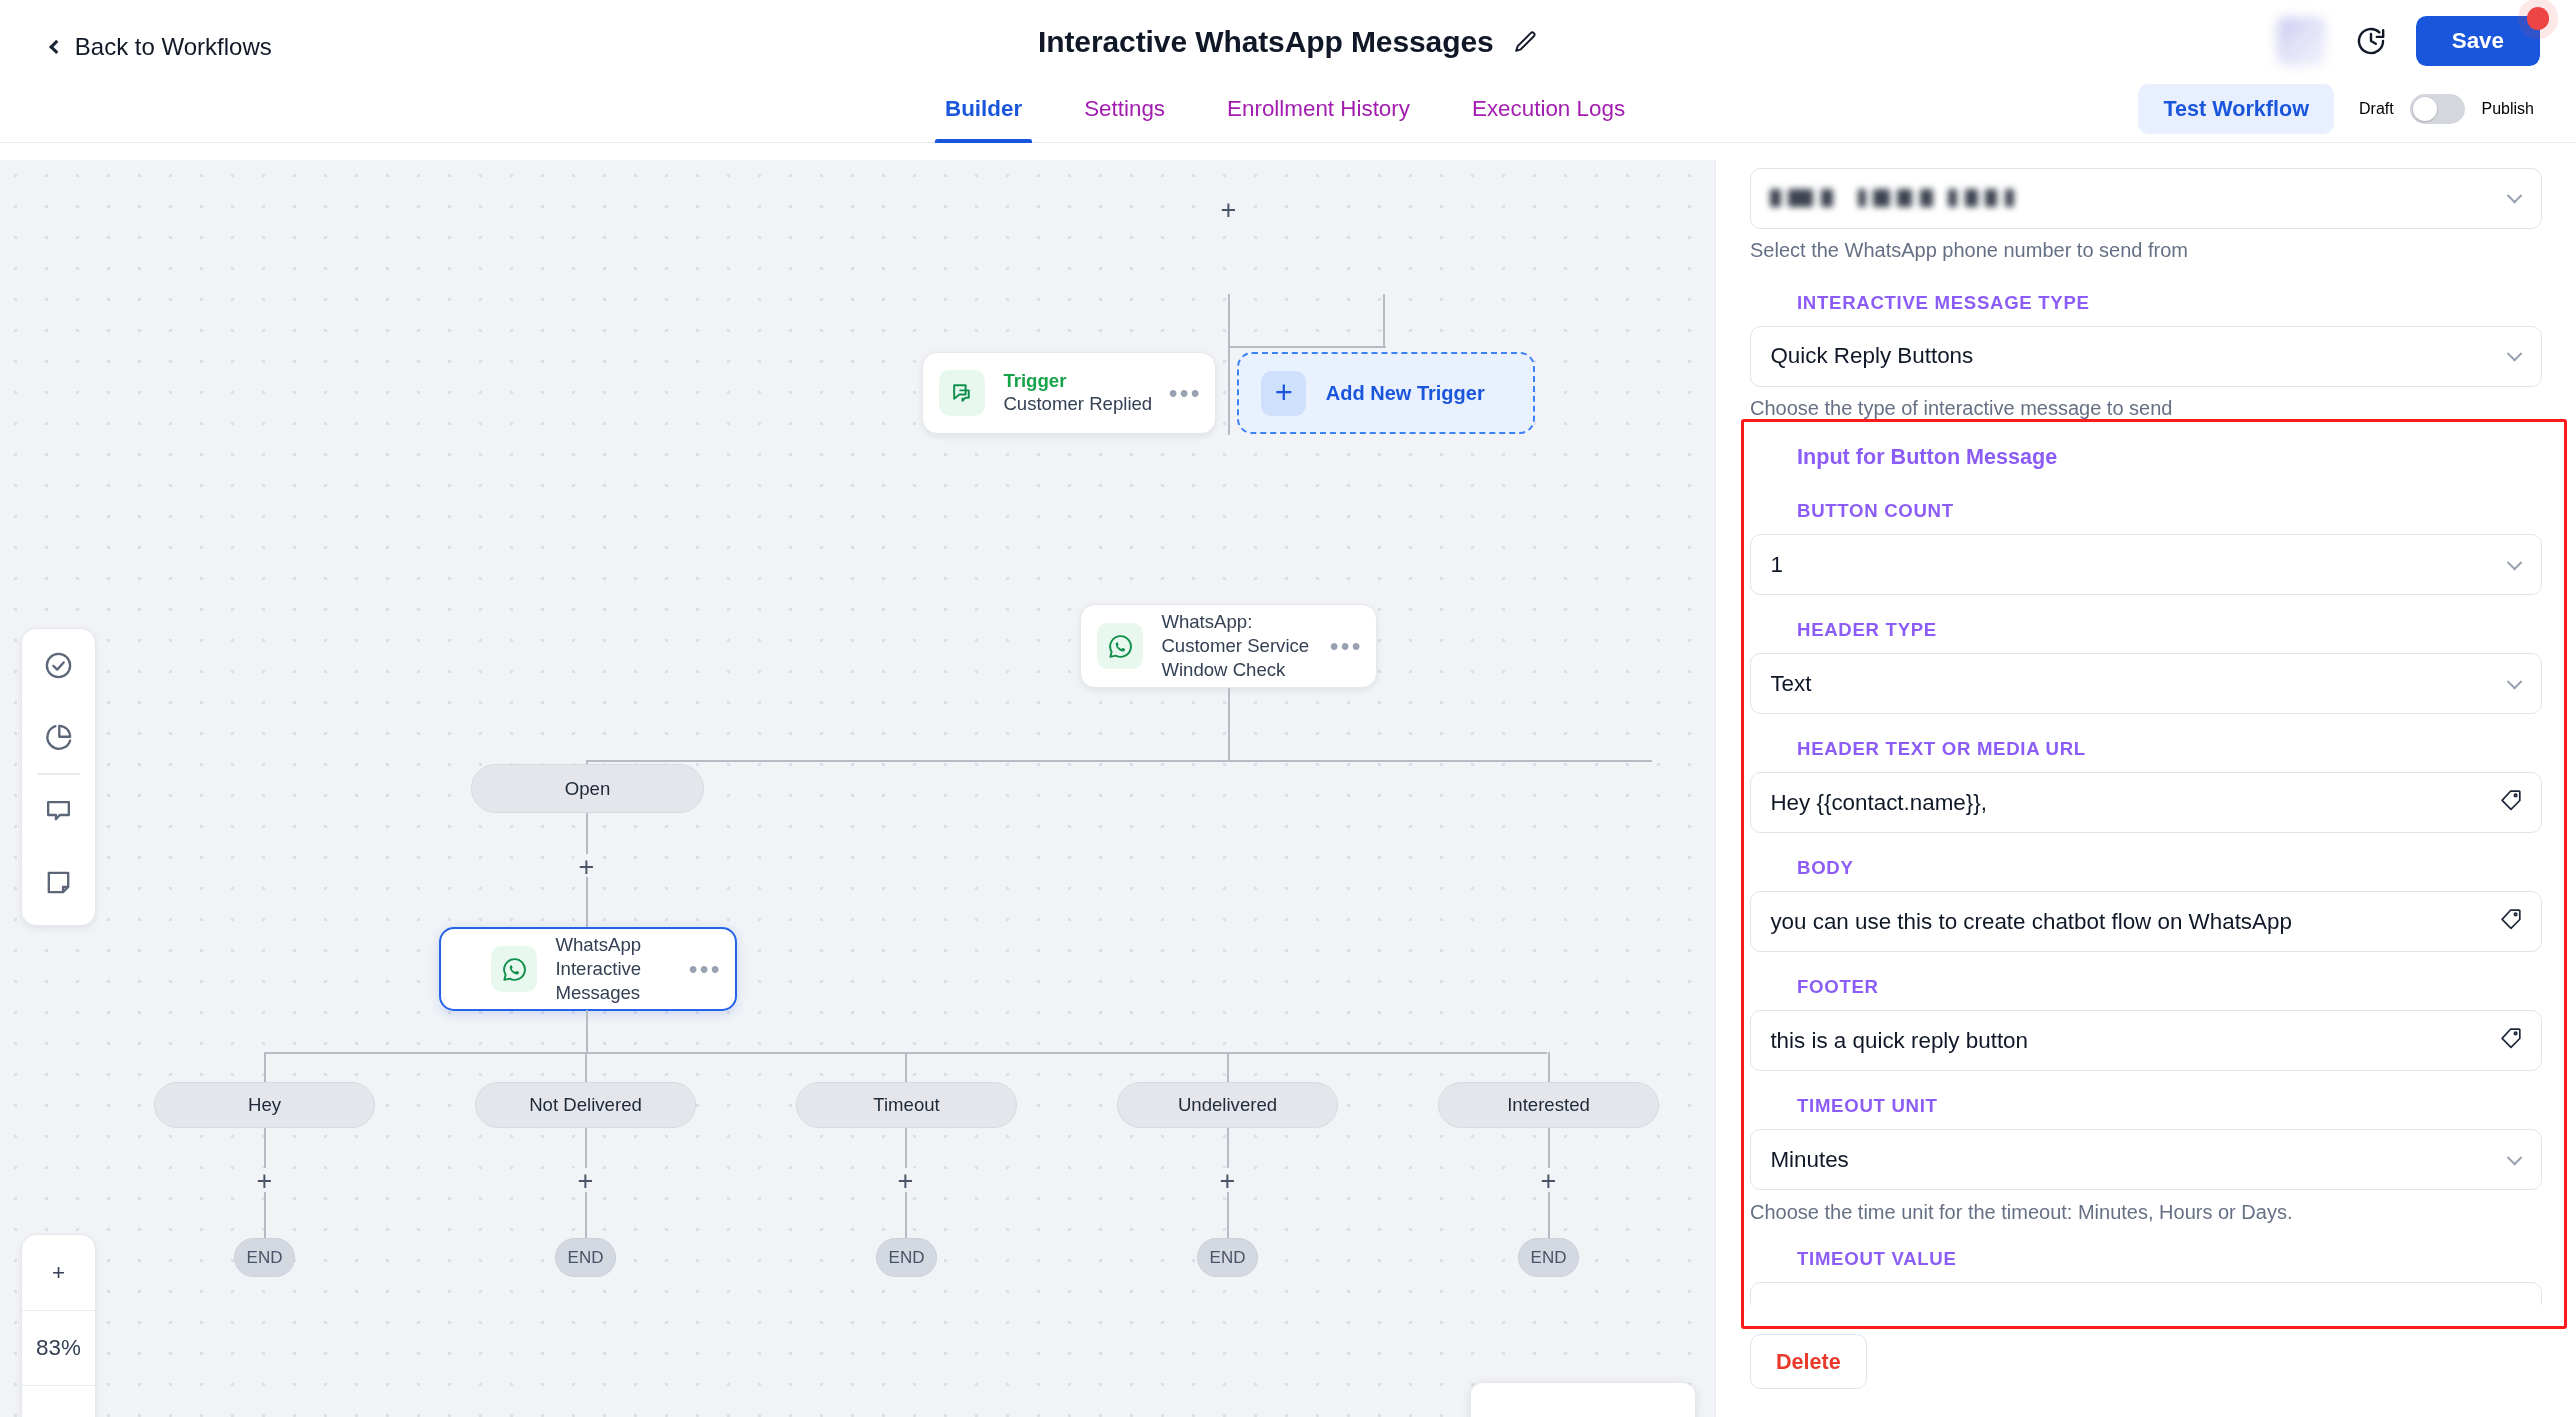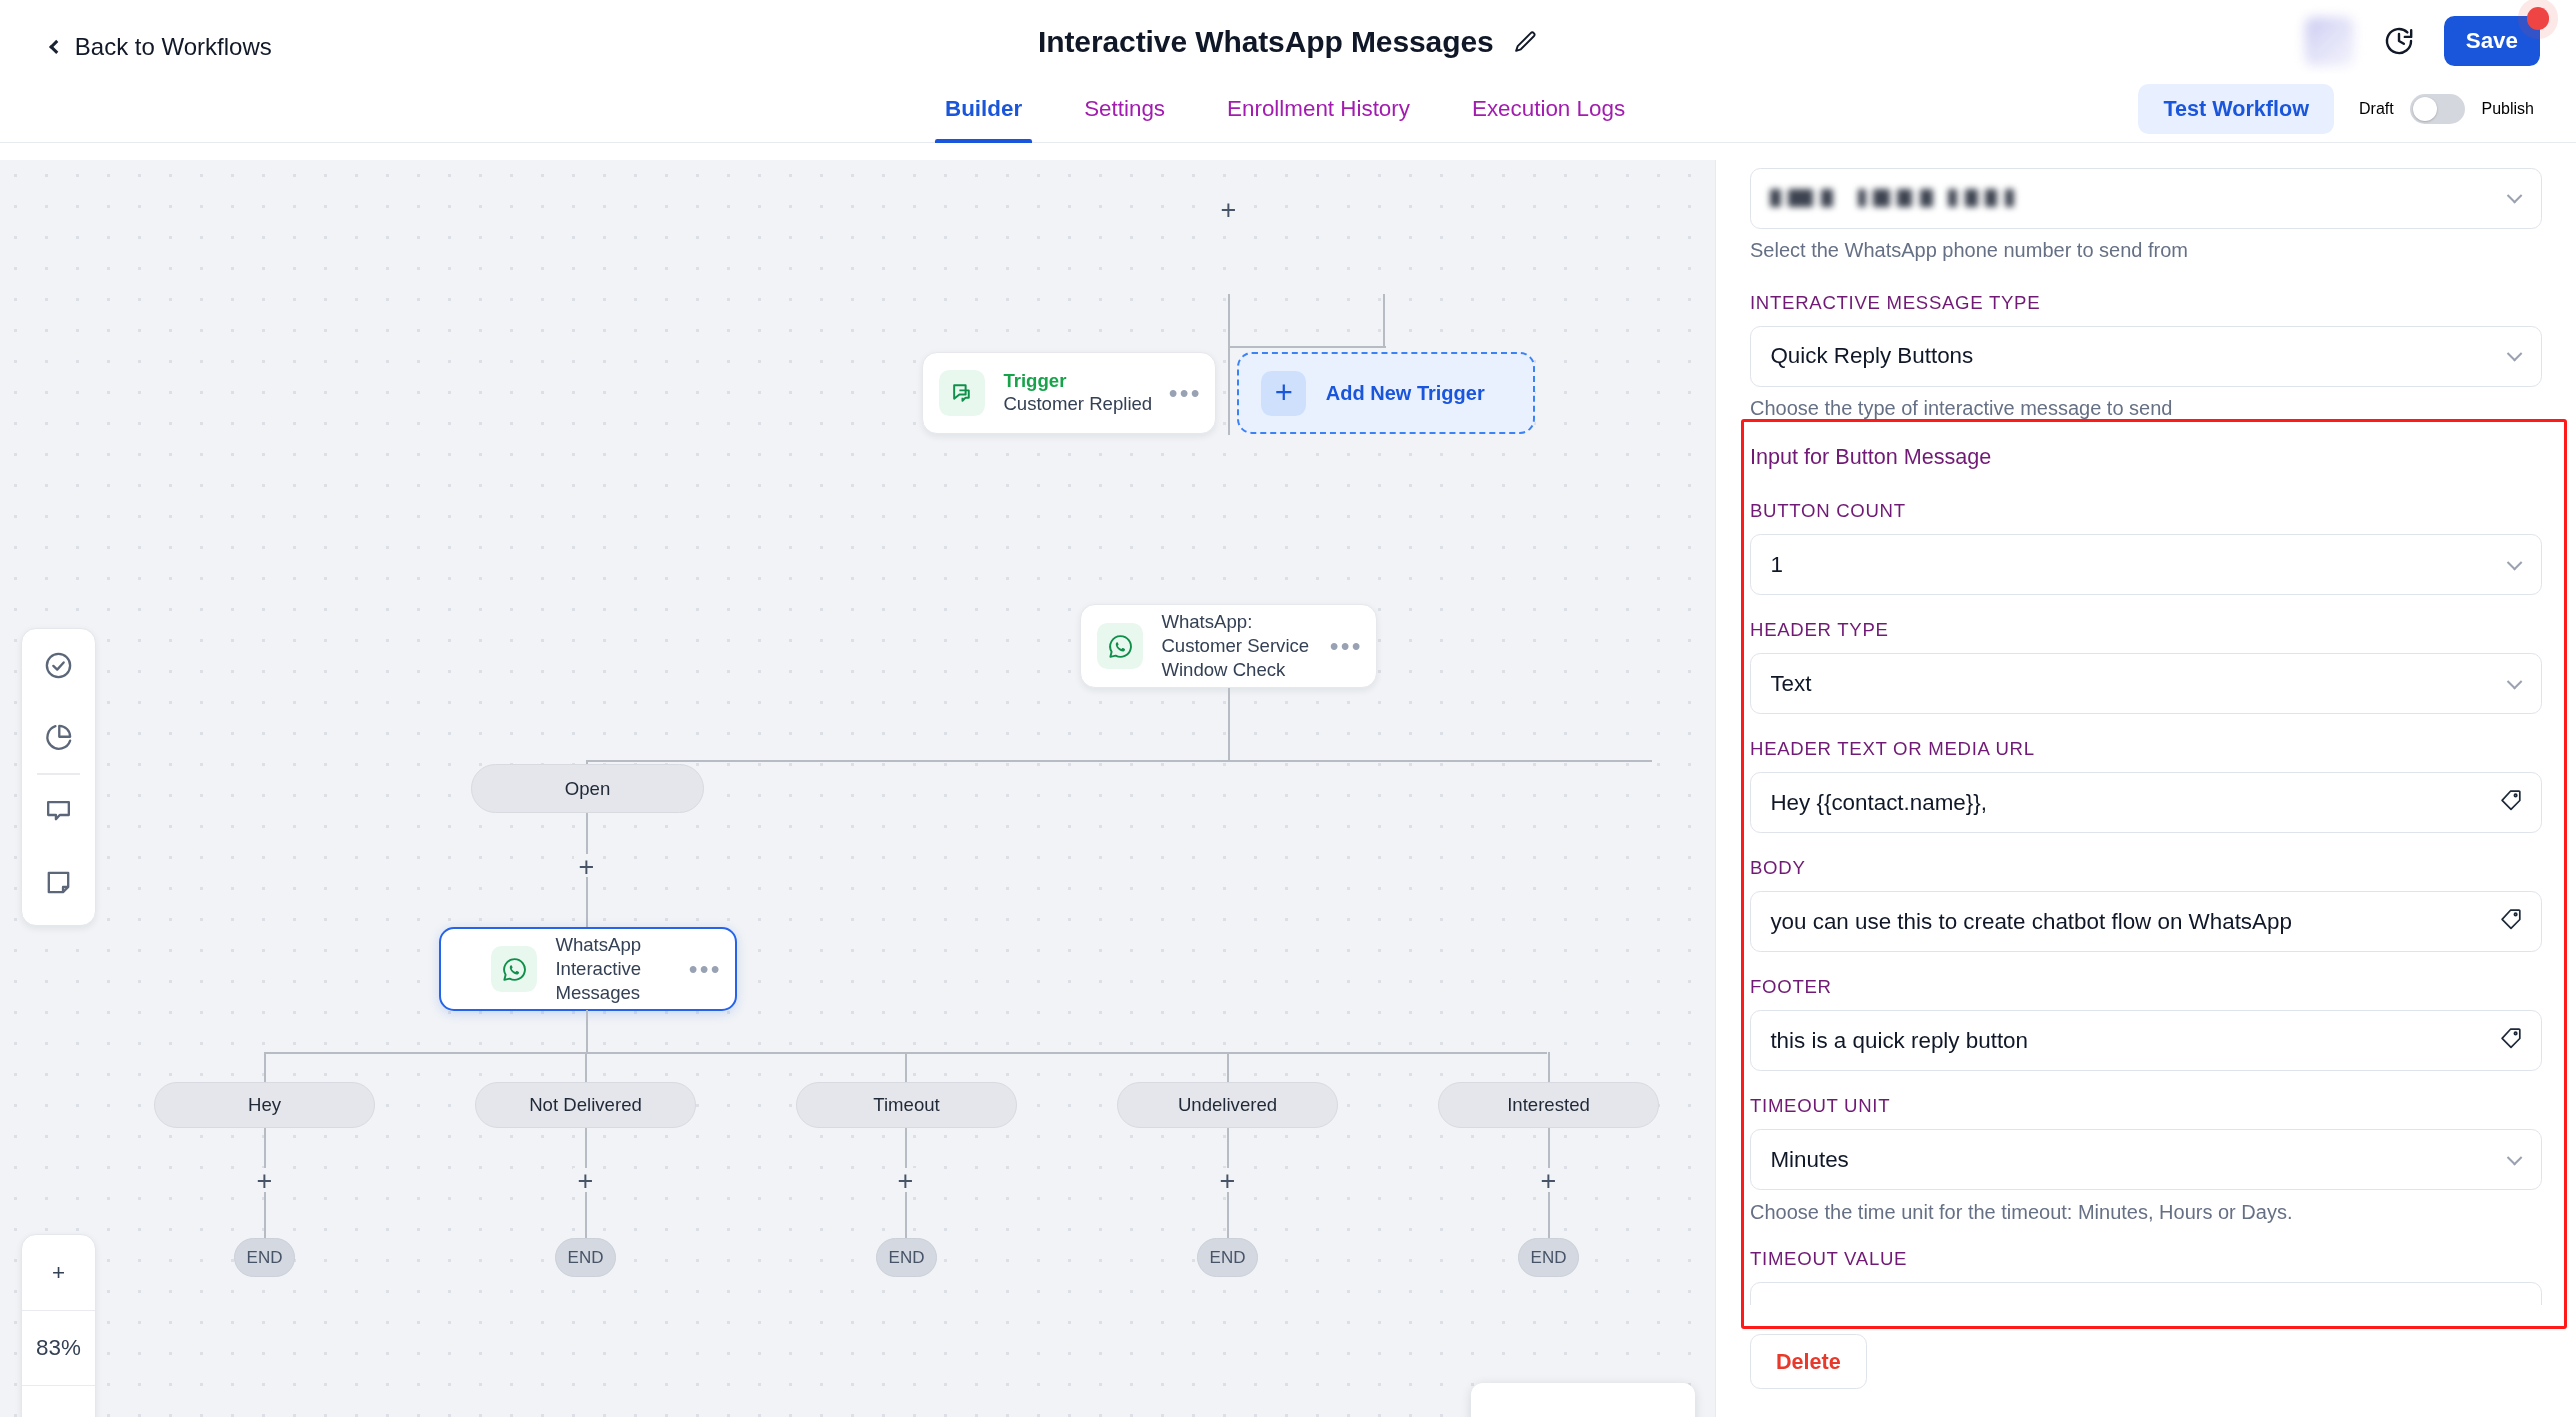--- a/index.html
+++ b/index.html
@@ -42,21 +42,21 @@
   .avatar-blur {
     width: 49px; height: 49px; border-radius: 9px;
     background:
       linear-gradient(135deg, rgba(199,199,240,.95) 0%, rgba(214,214,245,.75) 45%, rgba(233,233,250,.55) 100%);
     filter: blur(5.2px);
   }
   .hist-icon { width: 34px; height: 34px; }
   .save-btn {
     position: relative;
     background: #1a56db; color: #fff; border: none; border-radius: 10.4px;
-    font-size: 22.4px; font-weight: 700; padding: 12px 22px; cursor: pointer;
+    font-size: 22.4px; font-weight: 700; padding: 12px 36px; cursor: pointer;
     font-family: "Liberation Sans", sans-serif;
   }
   .save-dot {
     position: absolute; right: -9px; top: -9px;
     width: 22.4px; height: 22.4px; border-radius: 50%;
     background: #ef4444; box-shadow: 0 0 0 9px rgba(239,68,68,.12);
   }
 
   
   .tabbar {
@@ -168,22 +168,22 @@
   
   .panel {
     position: absolute; right: 0; top: 160px; width: 861px; height: 1257px;
     background: #fff; border-left: 1.5px solid #e7eaef;
   }
   .panel-scroll {
     position: absolute; left: 0; top: 0; right: 0; bottom: 112px; overflow: hidden;
     padding: 0 34px;
   }
   .fld-label {
-    font-size: 18.6px; font-weight: 400; color: #701a75;
-    letter-spacing: 0.7px; text-transform: uppercase; margin-bottom: 12px;
+    font-size: 18.6px; font-weight: 700; color: #8b5cf6;
+    letter-spacing: 0.7px; text-transform: uppercase; margin-bottom: 12px; margin-left: 47px;
   }
   .fld-hint { font-size: 20px; color: #667085; margin-top: 10.4px; }
   .ctl {
     position: relative; width: 100%; height: 61px;
     border: 1.5px solid #dfe3ea; border-radius: 10.4px; background: #fff;
     display: flex; align-items: center; padding: 0 19.4px;
     font-size: 22.4px; color: #101828;
   }
   .ctl .chev {
     position: absolute; right: 21px; top: 50%; width: 11.2px; height: 11.2px;

